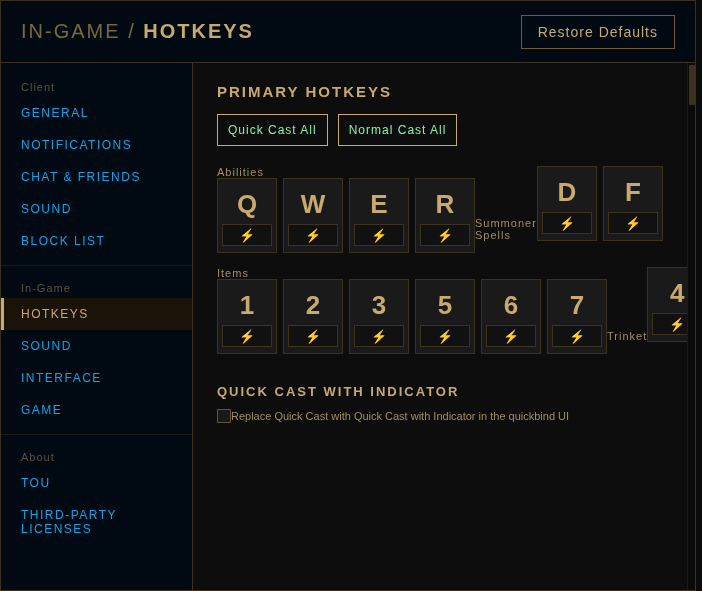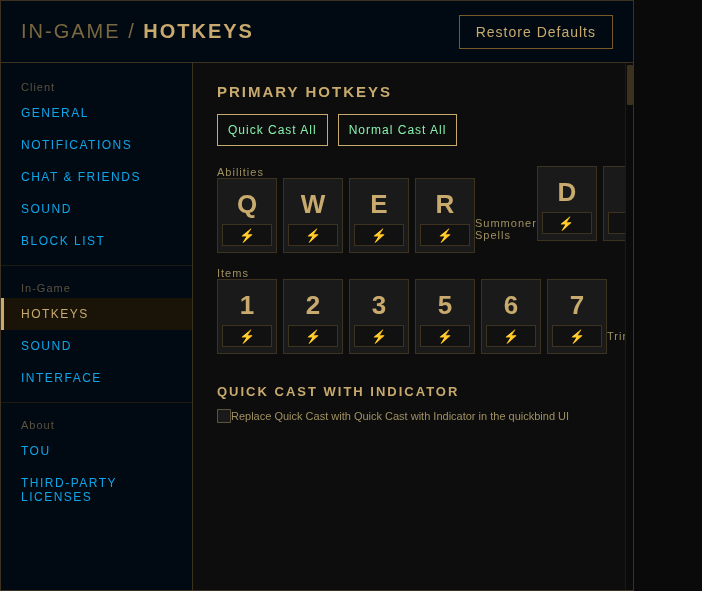--- a/index.html
+++ b/index.html
@@ -7,21 +7,21 @@
     body {
       width: 702px;
       height: 591px;
       background: #0a0a0a;
       font-family: 'Arial', sans-serif;
       color: #c8aa6e;
       overflow: hidden;
     }
 
     .outer-border {
-      width: 634px;
+      width: 696px;
       height: 591px;
       border: 1px solid #3d3120;
       position: relative;
       display: flex;
       flex-direction: column;
     }
 
     
     .header {
       background: #010a13;
@@ -322,20 +322,21 @@
       <div class="sidebar-item">SOUND</div>
       <div class="sidebar-item">BLOCK LIST</div>
 
       <div class="sidebar-divider"></div>
 
       <div class="sidebar-section-label">In-Game</div>
 
       <div class="sidebar-item active">HOTKEYS</div>
       <div class="sidebar-item">SOUND</div>
       <div class="sidebar-item">INTERFACE</div>
+      <div class="sidebar-item">GAME</div>
 
       <div class="sidebar-divider"></div>
 
       <div class="sidebar-section-label">About</div>
 
       <div class="sidebar-item">TOU</div>
       <div class="sidebar-item">THIRD-PARTY LICENSES</div>
     </div>
 
     <div class="content-area">

